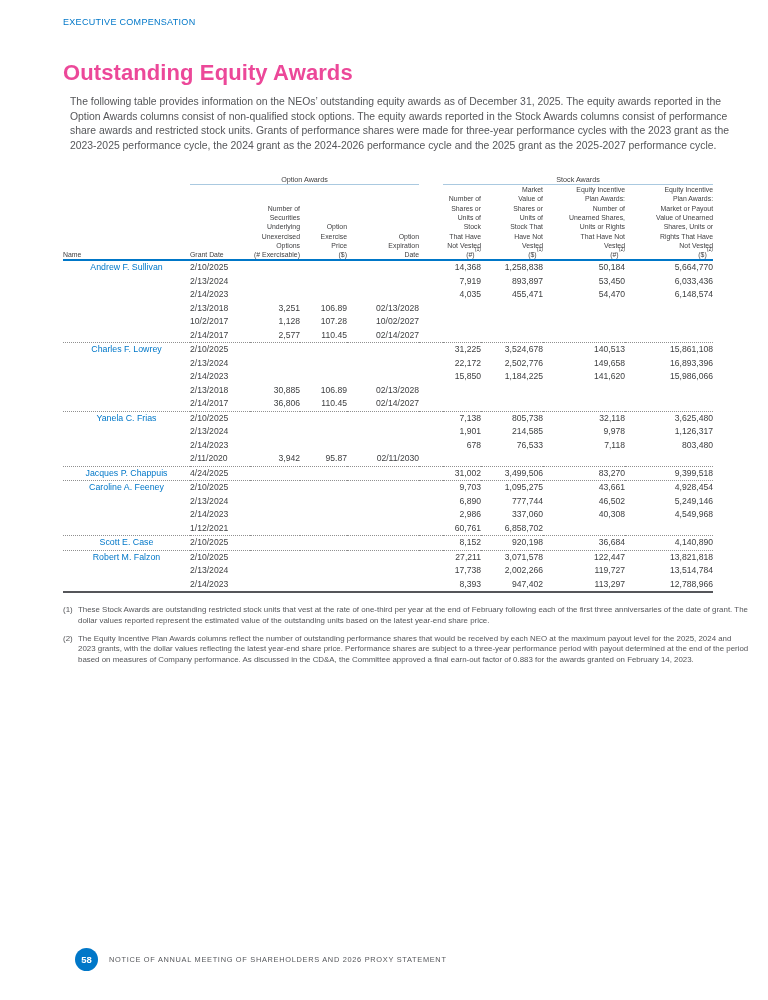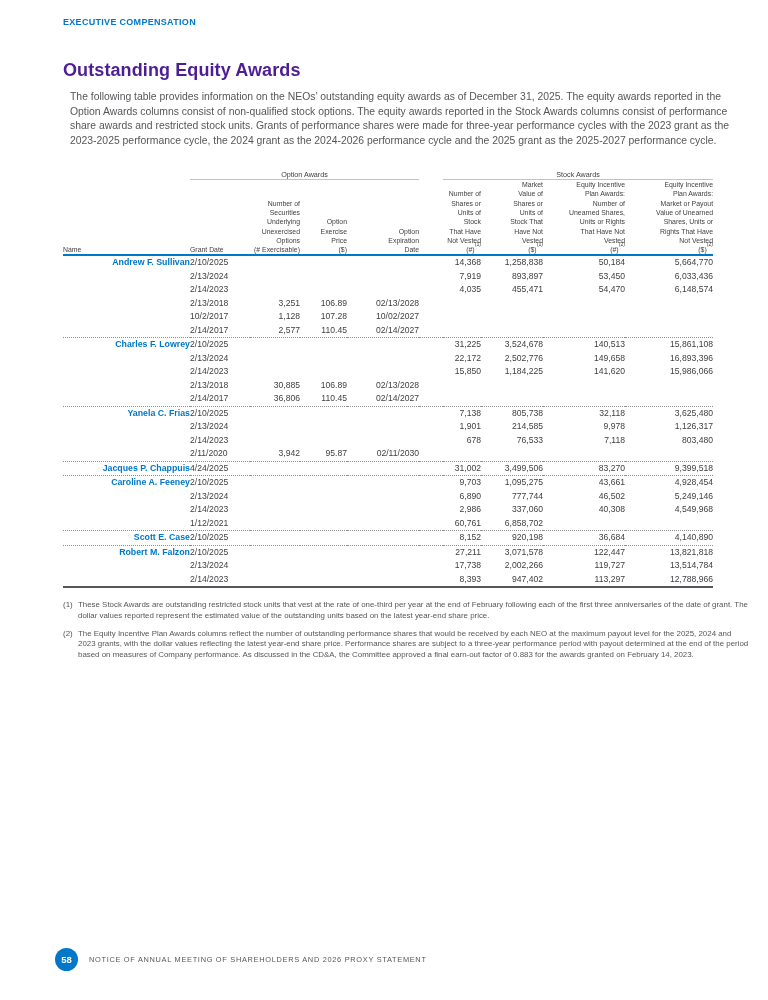--- a/index.html
+++ b/index.html
@@ -8,25 +8,25 @@
     width:768px; height:1000px;
     background:#ffffff;
     font-family:"Liberation Sans", sans-serif;
     color:#414042;
     position:relative;
     overflow:hidden;
   }
   .page { position:absolute; inset:0; padding:16px 28px 0 63px; }
 
   .eyebrow {
-    font-size:9px; font-weight:bold; color:#0077c8;
+    font-size:9px; font-weight:normal; color:#0077c8;
     letter-spacing:0.3px; margin:1px 0 0;
   }
   .title {
-    font-size:18px; font-weight:600; color:#4c1d95;
+    font-size:22px; font-weight:600; color:#ec4899;
     letter-spacing:0.1px; margin:33px 0 8px;
   }
   .intro {
     font-size:10.4px; line-height:14.7px; color:#555659;
     width:681px; margin:9px 7px 0;
   }
 
   table.awards {
     margin-top:21px; border-collapse:collapse; table-layout:fixed;
     width:650px; border-bottom:2px solid #55565a;
@@ -46,41 +46,41 @@
   .hlines { white-space:pre-line; }
   sup.note { font-size:5.2px; line-height:0; position:relative; top:-2.5px; }
 
   tbody td {
     font-size:8.6px; height:13.5px; line-height:13.5px;
     color:#3f4042; white-space:nowrap;
   }
   tbody td.left { text-align:left; }
   tbody td.num { text-align:right; }
   td.name-cell {
-    color:#0077c8; font-weight:bold; font-size:8.8px;
-    vertical-align:top; text-align:right; padding-top:1.5px;
+    color:#0077c8; font-weight:normal; font-size:8.8px;
+    vertical-align:top; text-align:center; padding-top:1.5px;
   }
   tr.group-start td { border-top:1px dotted #909090; }
 
   .footnotes { margin-top:12px; width:688px; }
   .footnote {
     position:relative; padding-left:15px; margin-top:8px;
     font-size:7.9px; line-height:10.3px; color:#555659;
   }
   .fn-marker { position:absolute; left:0; top:0; }
 
   .footer {
     position:absolute; left:55px; bottom:29px;
     display:flex; align-items:center; gap:11px;
   }
   .page-circle {
     width:23px; height:23px; border-radius:50%;
     background:#0077c8; color:#ffffff;
     font-size:9.5px; font-weight:bold;
-    display:flex; align-items:center; justify-content:center;
+    display:flex; align-items:center; justify-content:center;margin-left:20px;
   }
   .footer-text {
     font-size:7.4px; letter-spacing:0.7px; color:#55565a;
     text-transform:uppercase;
   }
 </style>
 </head>
 <body>
 
 <div class="page">

